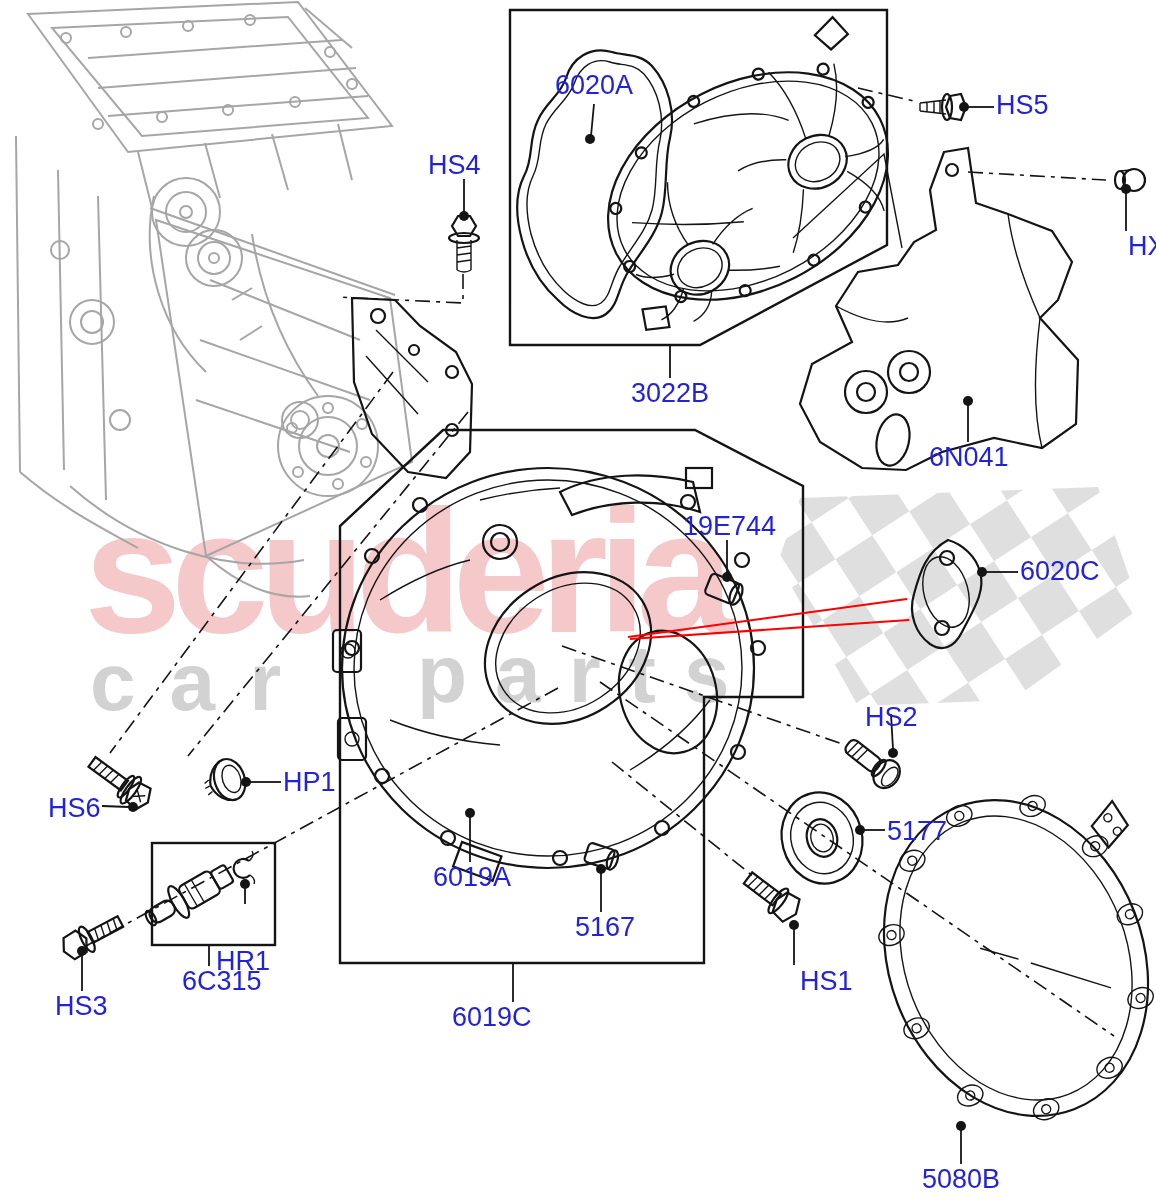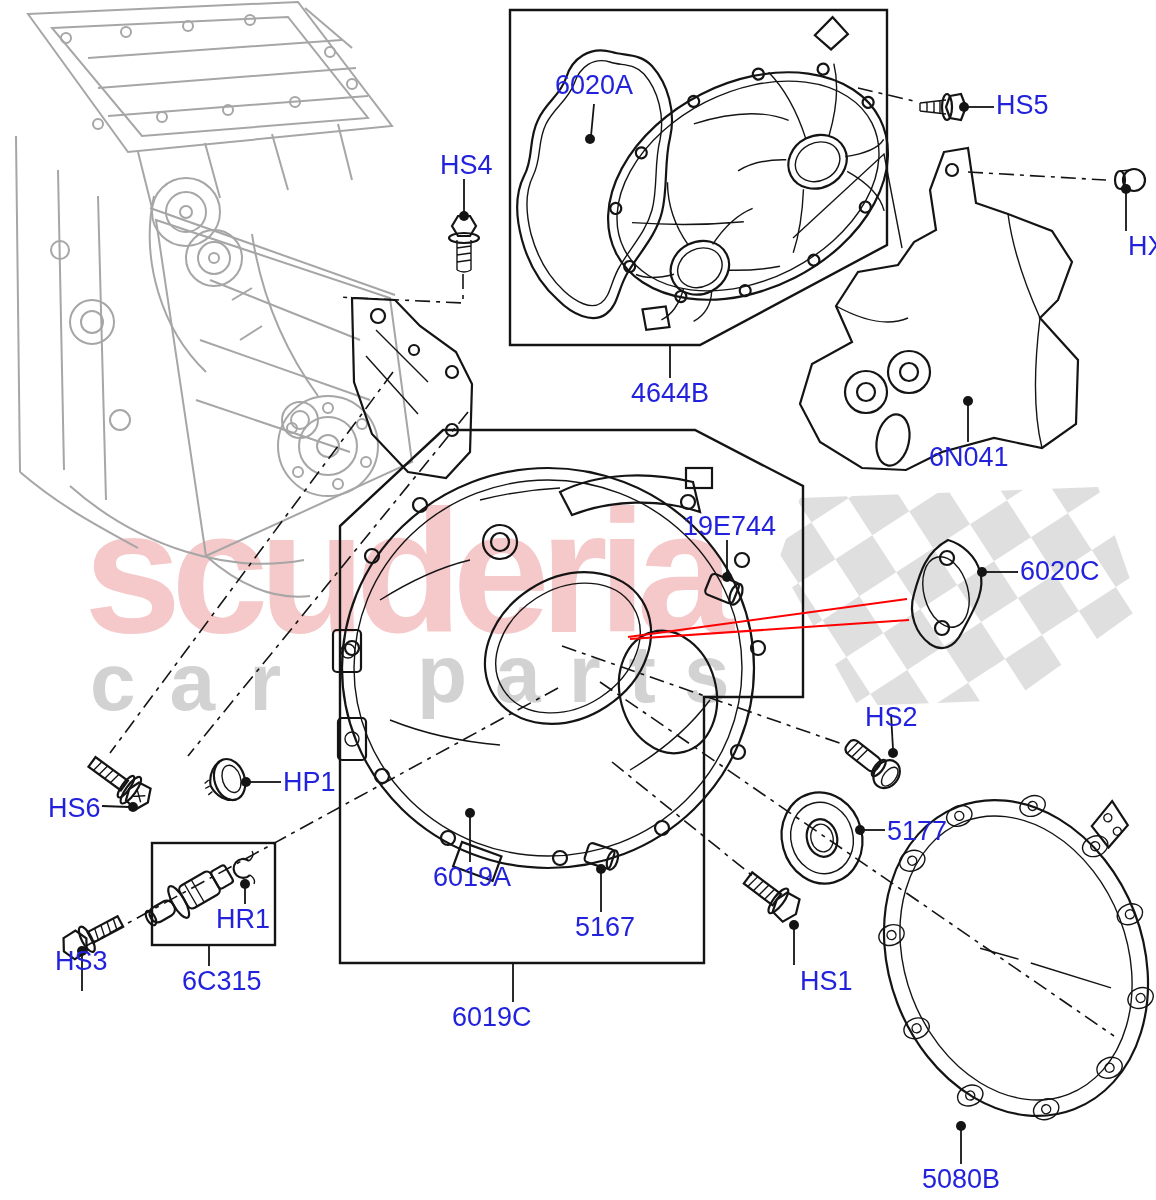--- a/index.html
+++ b/index.html
@@ -362,30 +362,30 @@
         <circle cx="245" cy="884" r="5"></circle>
         <circle cx="82" cy="951" r="5"></circle>
     <circle cx="794" cy="925" r="5"></circle>
         <circle cx="961" cy="1126" r="5"></circle>
   </g>
 </svg>
 
   <div class="callout" style="left:555px;top:72px">6020A</div>
   <div class="callout" style="left:996px;top:92px">HS5</div>
   <div class="callout" style="left:1128px;top:233px">HX1</div>
-  <div class="callout" style="left:440px;top:152px">HS4</div>
-  <div class="callout" style="left:631px;top:380px">4644B</div>
+  <div class="callout" style="left:428px;top:152px">HS4</div>
+  <div class="callout" style="left:631px;top:380px">3022B</div>
   <div class="callout" style="left:929px;top:444px">6N041</div>
   <div class="callout" style="left:683px;top:513px">19E744</div>
   <div class="callout" style="left:1020px;top:558px">6020C</div>
   <div class="callout" style="left:865px;top:704px">HS2</div>
   <div class="callout" style="left:283px;top:769px">HP1</div>
   <div class="callout" style="left:48px;top:795px">HS6</div>
   <div class="callout" style="left:887px;top:818px">5177</div>
   <div class="callout" style="left:433px;top:864px">6019A</div>
   <div class="callout" style="left:575px;top:914px">5167</div>
-  <div class="callout" style="left:216px;top:906px">HR1</div>
+  <div class="callout" style="left:216px;top:948px">HR1</div>
   <div class="callout" style="left:182px;top:968px">6C315</div>
-  <div class="callout" style="left:55px;top:948px">HS3</div>
+  <div class="callout" style="left:55px;top:993px">HS3</div>
   <div class="callout" style="left:452px;top:1004px">6019C</div>
   <div class="callout" style="left:800px;top:968px">HS1</div>
   <div class="callout" style="left:922px;top:1166px">5080B</div>
 </div>
 
 </body></html>

